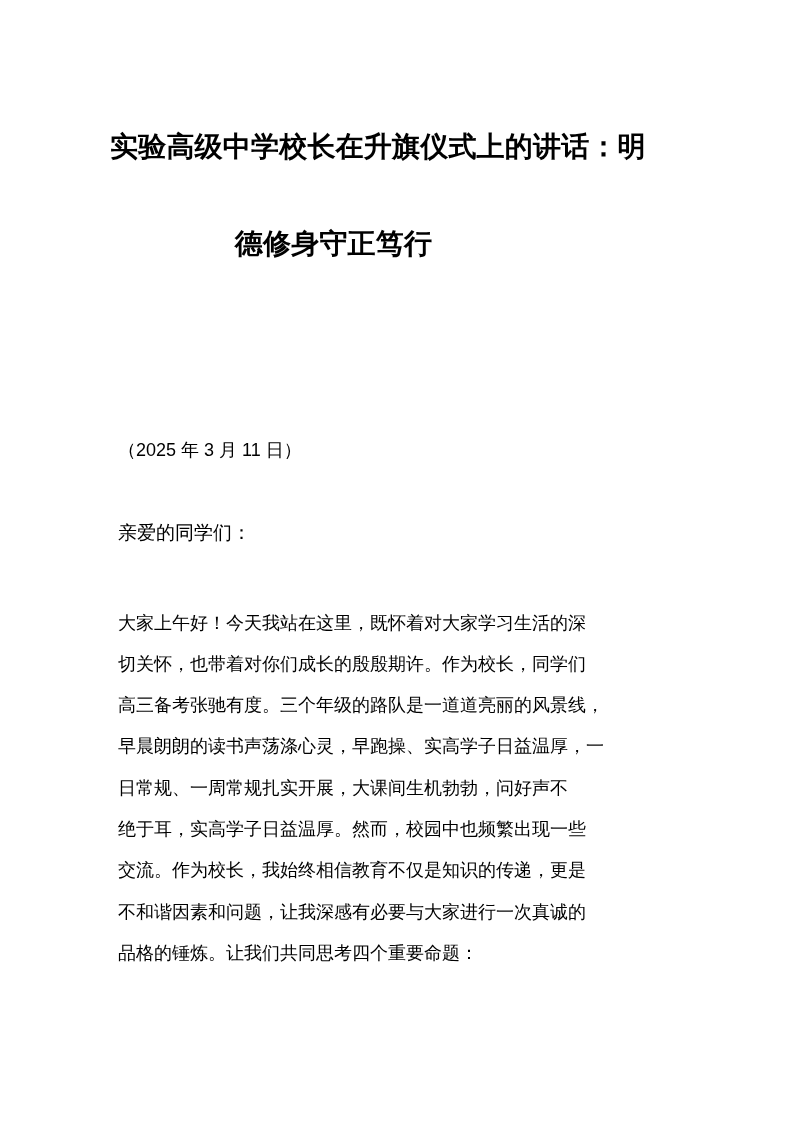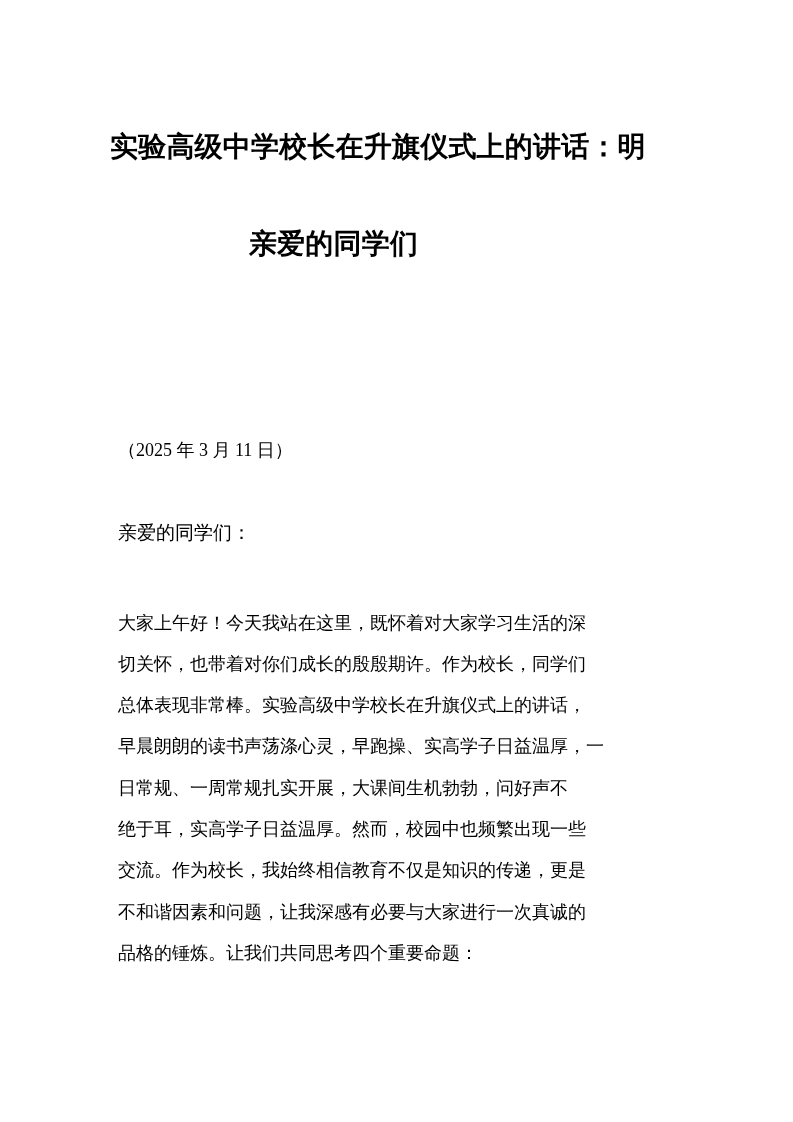--- a/index.html
+++ b/index.html
@@ -6,21 +6,21 @@
     margin: 0;
     padding: 0;
     background: #ffffff;
   }
   .page {
     position: relative;
     width: 667px;
     height: 1122px;
     background: #ffffff;
     color: #000000;
-    font-family: Liberation Serif, serif;
+    font-family: Liberation Sans, sans-serif;
     overflow: hidden; 
   }
   .title {
     margin: 98px 110px 0;
     font-size: 28px;
     font-weight: 700;
     line-height: 97px;
     text-align: center;
     letter-spacing: 0.2px;
   }
@@ -51,31 +51,31 @@
   p { margin: 0; }
   h1 { margin: 0; }
 </style>
 </head>
 <body>
 
 <div class="page">
 
   <h1 class="title">
     <span class="title-line">实验高级中学校长在升旗仪式上的讲话：明</span>
-    <span class="title-line">亲爱的同学们</span>
+    <span class="title-line">德修身守正笃行</span>
   </h1>
 
   <p class="date">（2025 年 3 月 11 日）</p>
 
   <p class="salutation">亲爱的同学们：</p>
 
   <div class="body-text">
       <div class="body-line">大家上午好！今天我站在这里，既怀着对大家学习生活的深</div>
       <div class="body-line">切关怀，也带着对你们成长的殷殷期许。作为校长，同学们</div>
-      <div class="body-line">总体表现非常棒。实验高级中学校长在升旗仪式上的讲话，</div>
+      <div class="body-line">高三备考张驰有度。三个年级的路队是一道道亮丽的风景线，</div>
       <div class="body-line">早晨朗朗的读书声荡涤心灵，早跑操、实高学子日益温厚，一</div>
       <div class="body-line">日常规、一周常规扎实开展，大课间生机勃勃，问好声不</div>
       <div class="body-line">绝于耳，实高学子日益温厚。然而，校园中也频繁出现一些</div>
       <div class="body-line">交流。作为校长，我始终相信教育不仅是知识的传递，更是</div>
       <div class="body-line">不和谐因素和问题，让我深感有必要与大家进行一次真诚的</div>
       <div class="body-line">品格的锤炼。让我们共同思考四个重要命题：</div>
     </div>
 
 </div>
 

